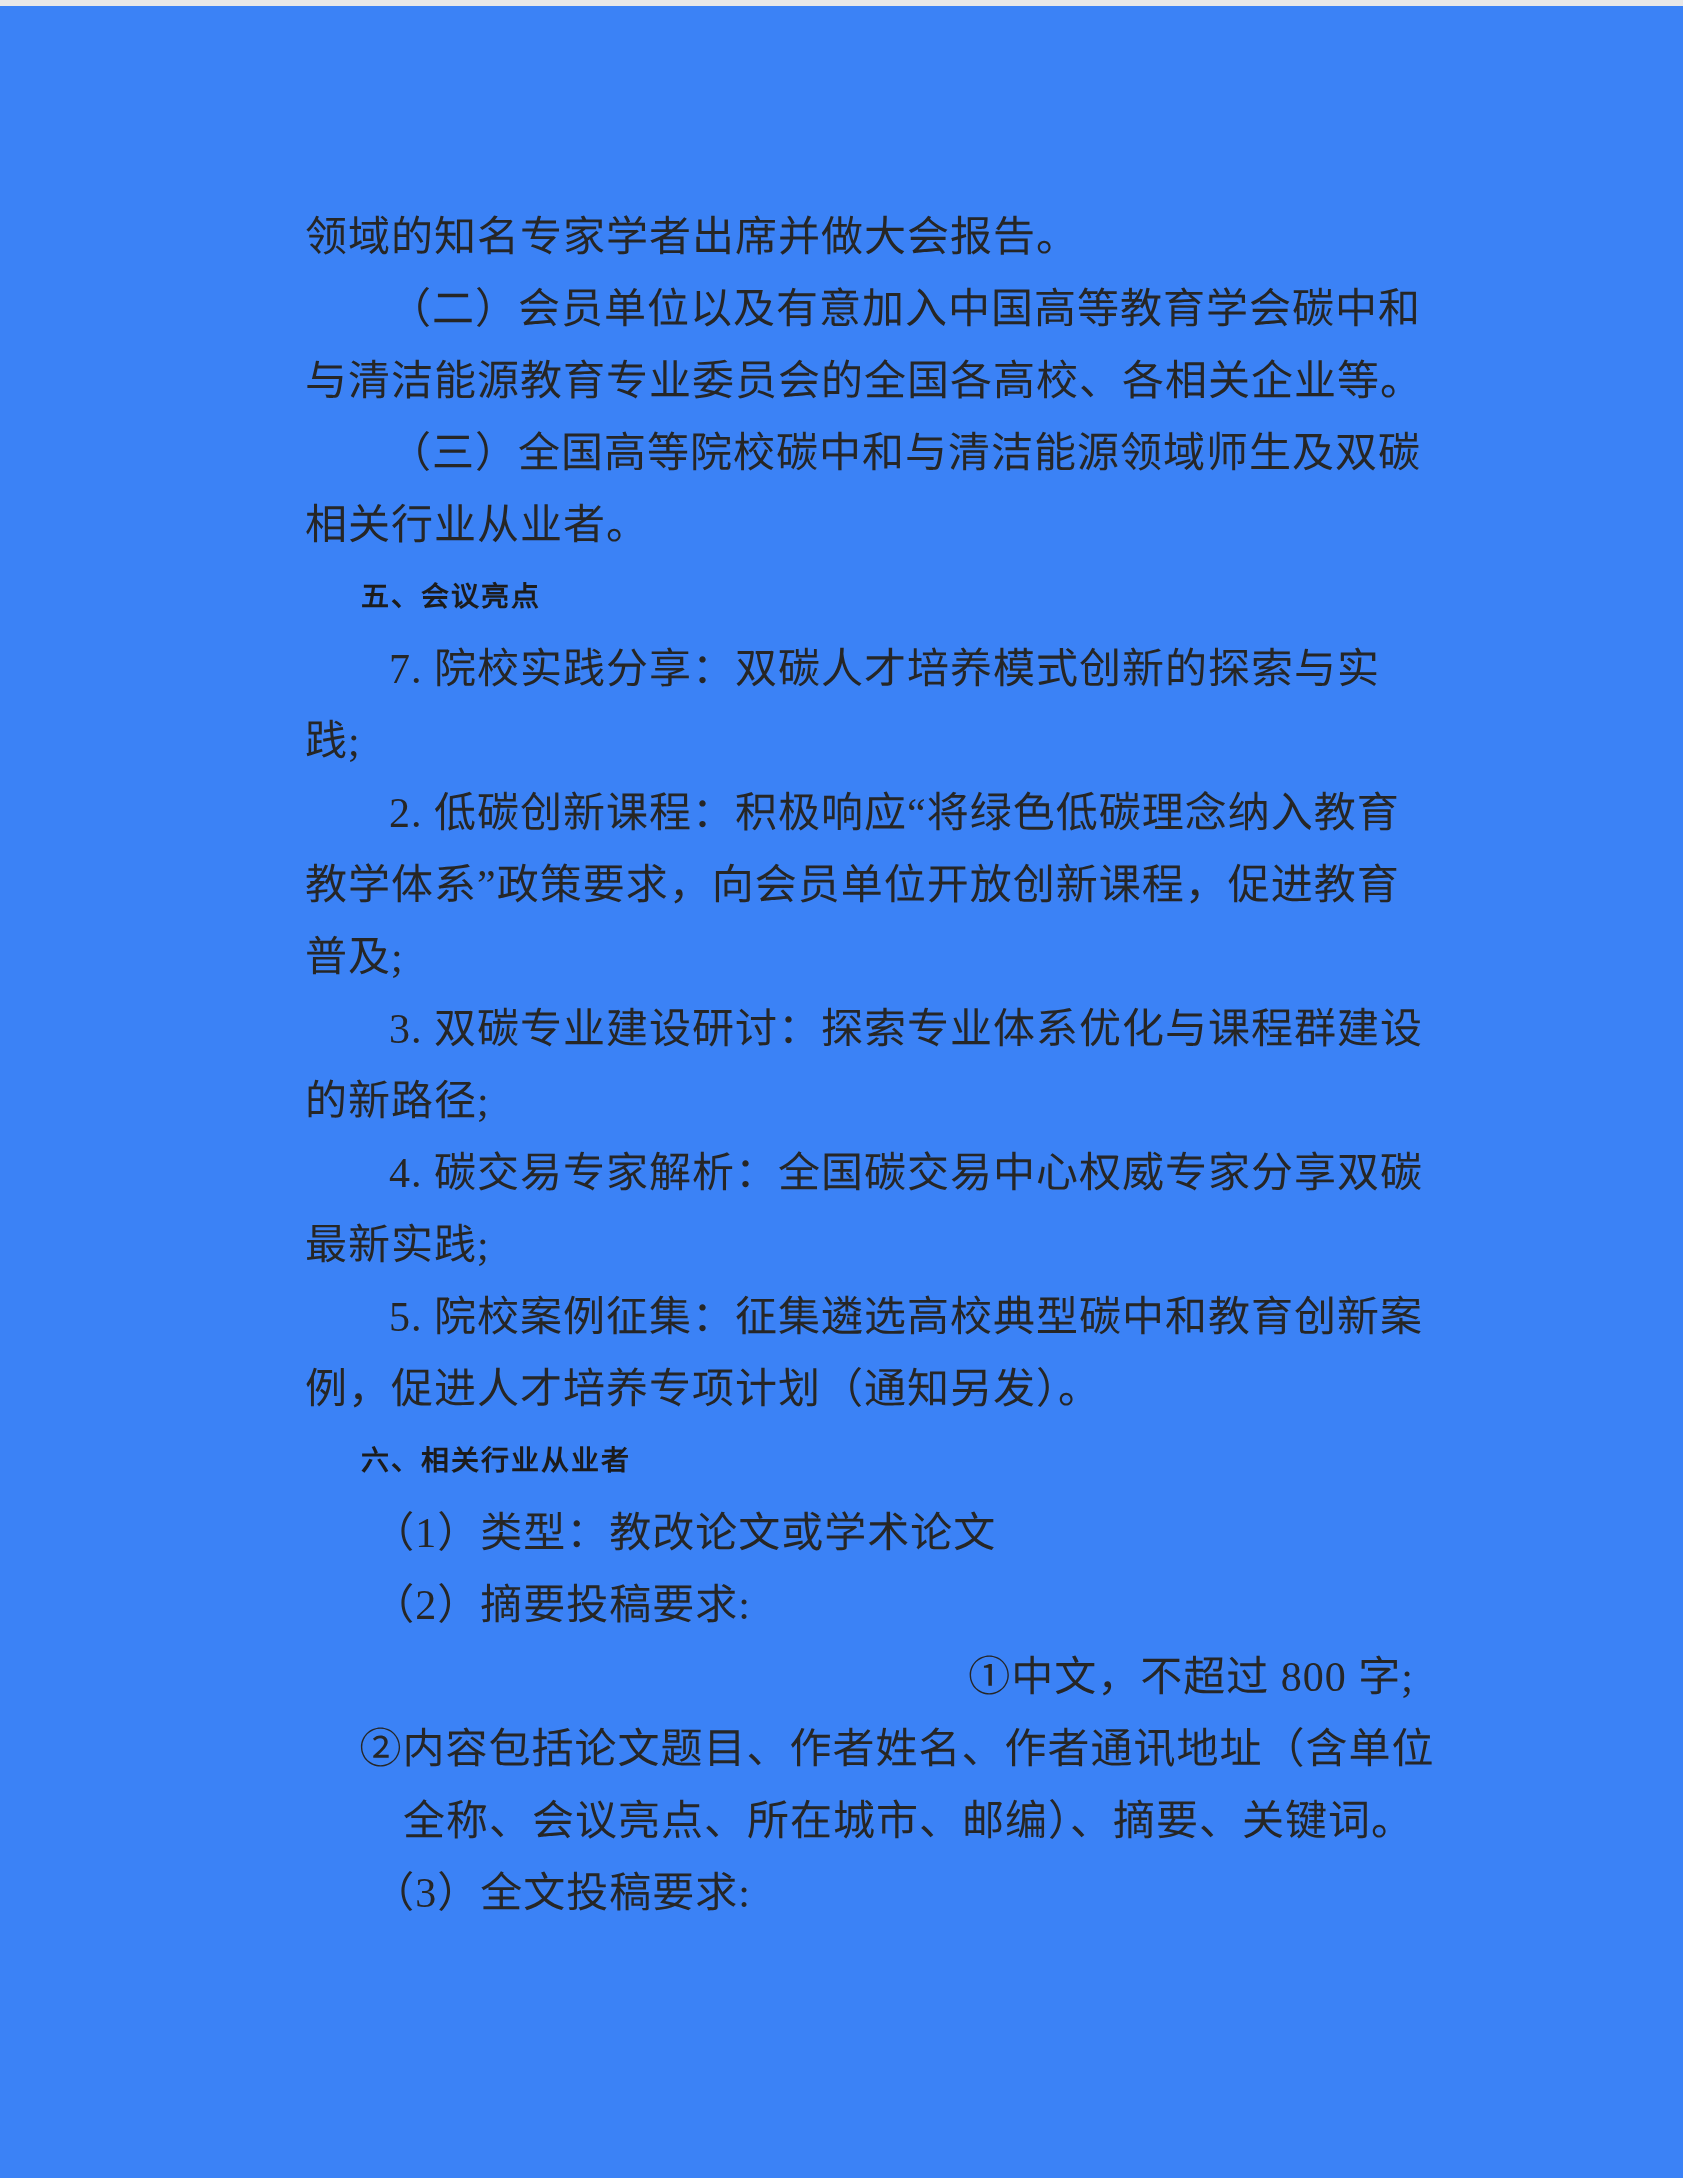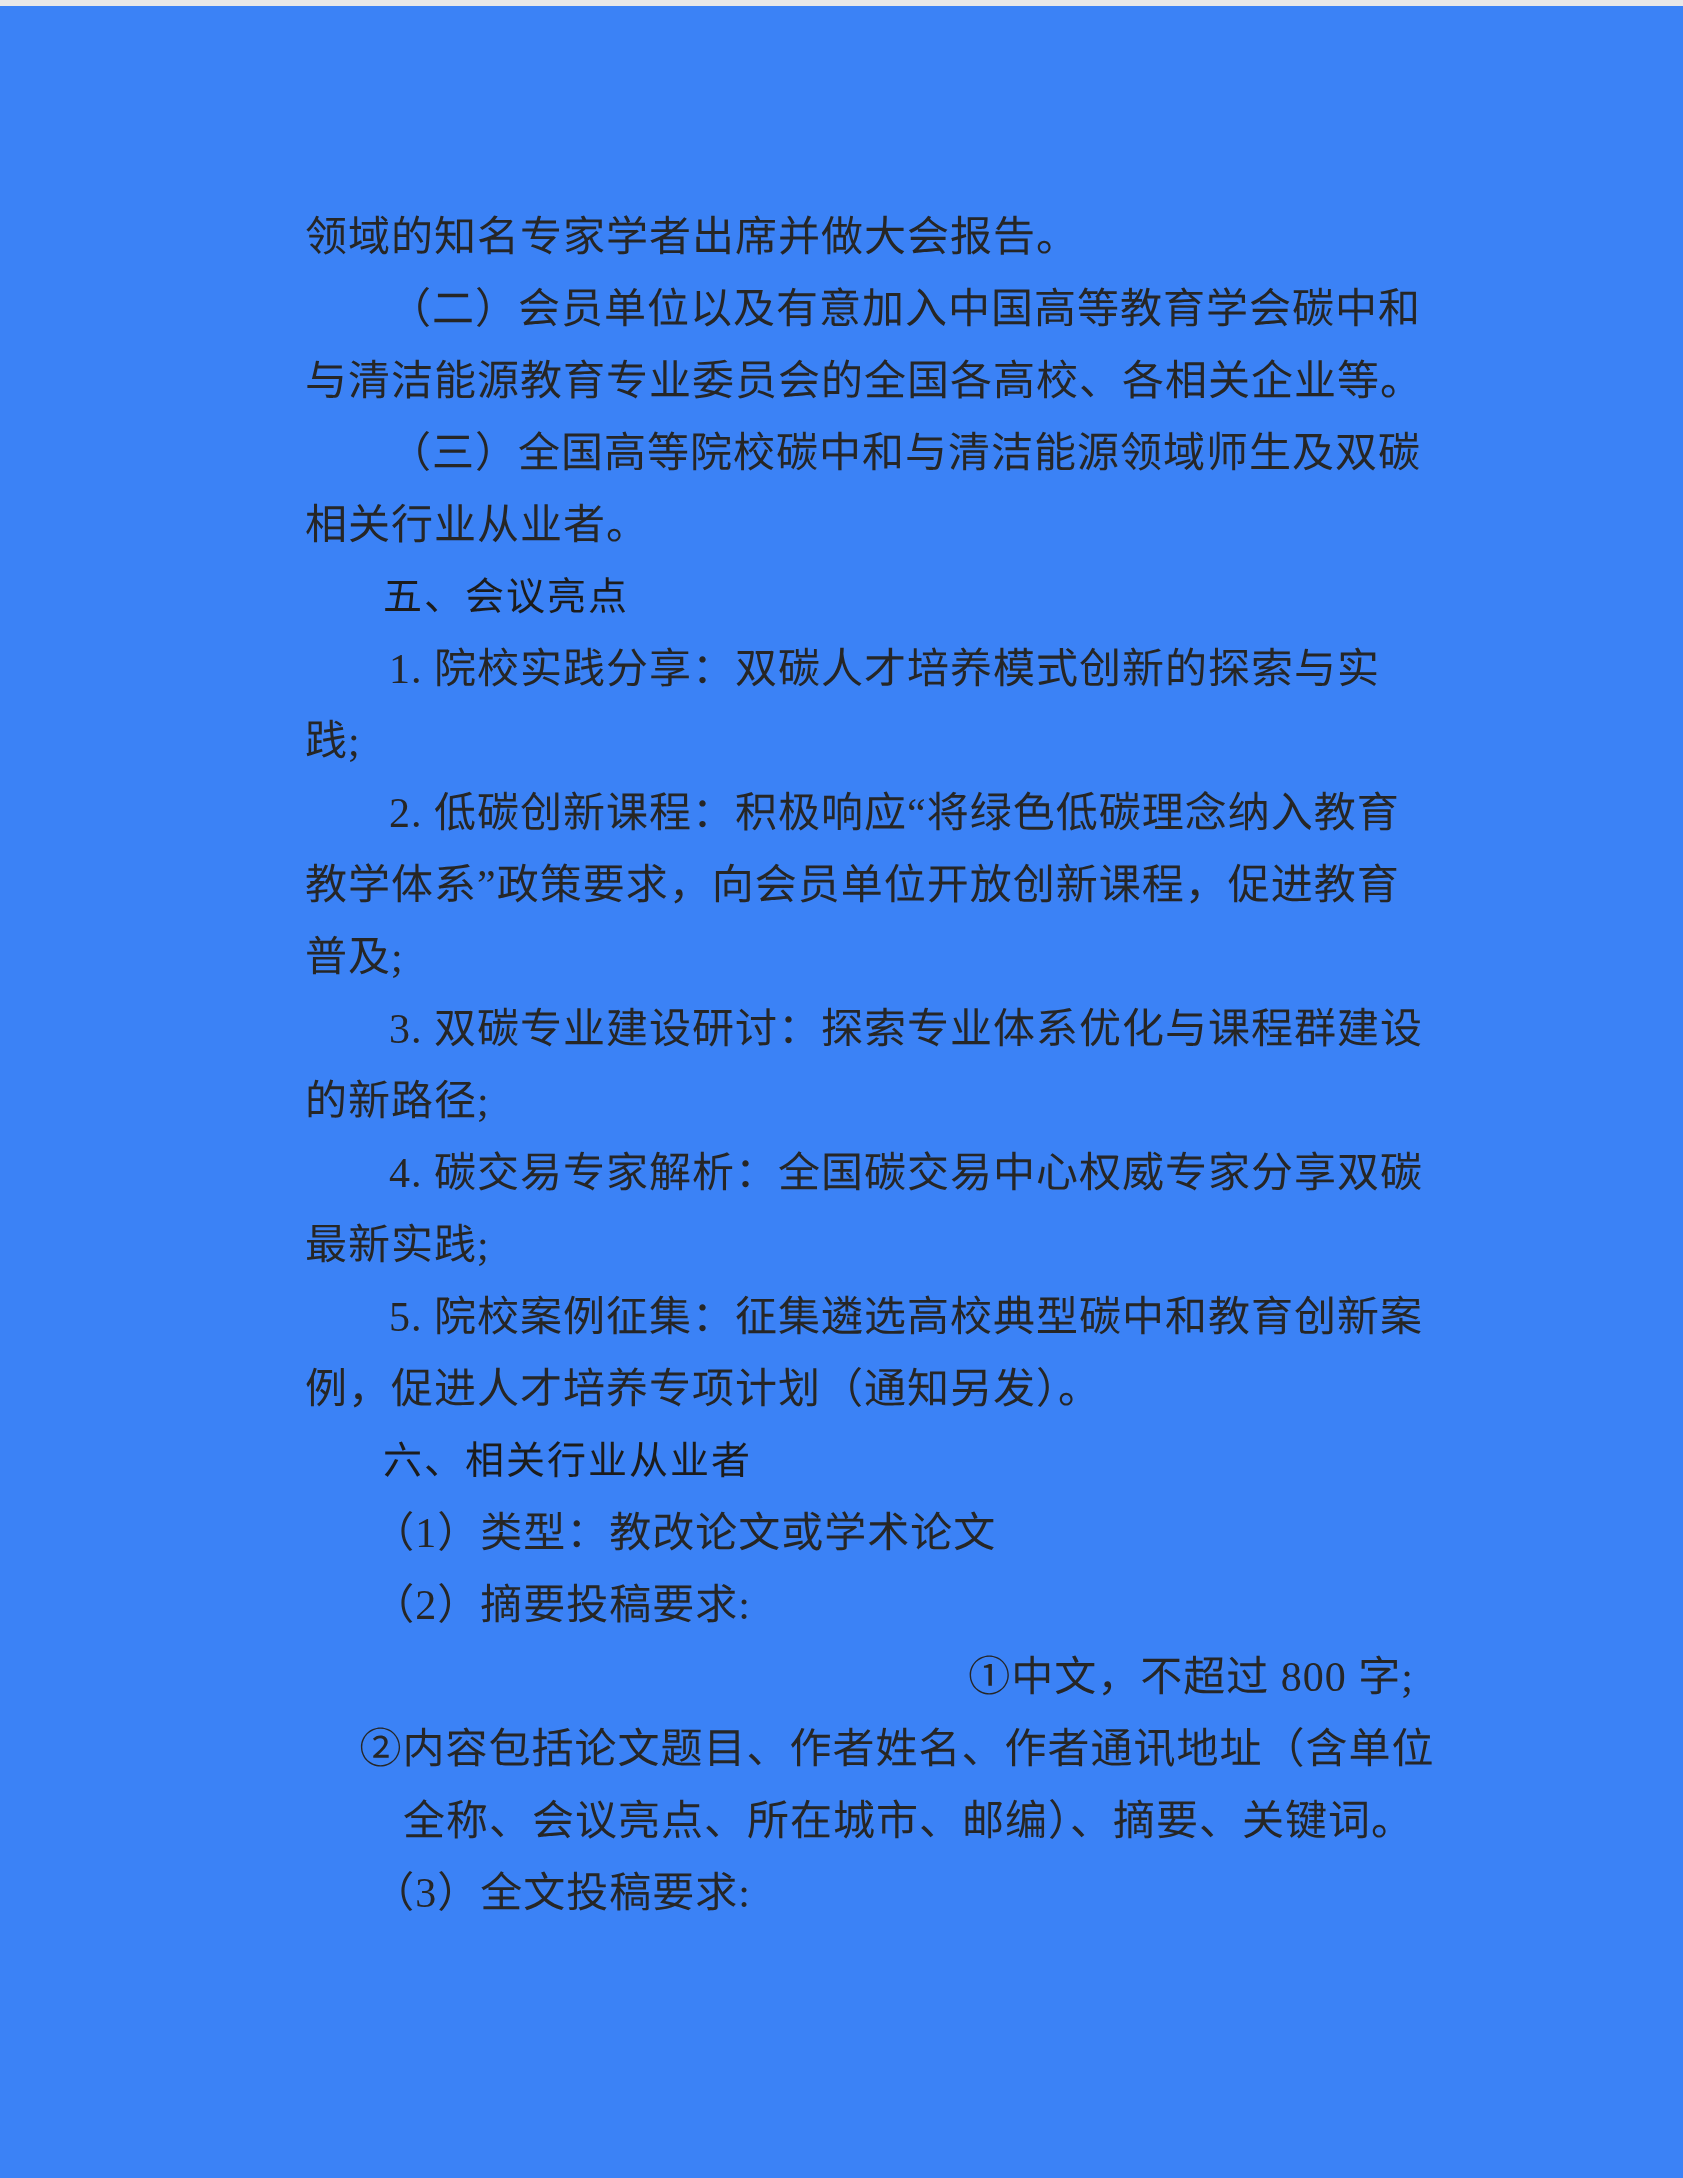--- a/index.html
+++ b/index.html
@@ -33,41 +33,41 @@
     white-space: nowrap;
   }
   
   .ind-2em  { text-indent: 2em; }
   
   .ind-160  { text-indent: 1.6em; }
   
   .ind-130  { text-indent: 1.3em; text-align: right; }
   .heading {
     font-family: "Liberation Sans", "DejaVu Sans", sans-serif;
-    font-weight: 400;
-    font-size: 39px;
+    font-weight: 700;
+    font-size: 28px;
     letter-spacing: 2px;
     color: #1c1c1c;
   }
 </style>
 </head>
 <body>
 
 <div class="page">
   <div class="content">
 
     <div class="ln">领域的知名专家学者出席并做大会报告。</div>
     <div class="ln ind-2em">（二）会员单位以及有意加入中国高等教育学会碳中和</div>
     <div class="ln">与清洁能源教育专业委员会的全国各高校、各相关企业等。</div>
     <div class="ln ind-2em">（三）全国高等院校碳中和与清洁能源领域师生及双碳</div>
     <div class="ln">相关行业从业者。</div>
 
     <div class="ln ind-2em heading">五、会议亮点</div>
 
-    <div class="ln ind-2em">1. 院校实践分享：双碳人才培养模式创新的探索与实</div>
+    <div class="ln ind-2em">7. 院校实践分享：双碳人才培养模式创新的探索与实</div>
     <div class="ln">践;</div>
     <div class="ln ind-2em">2. 低碳创新课程：积极响应“将绿色低碳理念纳入教育</div>
     <div class="ln">教学体系”政策要求，向会员单位开放创新课程，促进教育</div>
     <div class="ln">普及;</div>
     <div class="ln ind-2em">3. 双碳专业建设研讨：探索专业体系优化与课程群建设</div>
     <div class="ln">的新路径;</div>
     <div class="ln ind-2em">4. 碳交易专家解析：全国碳交易中心权威专家分享双碳</div>
     <div class="ln">最新实践;</div>
     <div class="ln ind-2em">5. 院校案例征集：征集遴选高校典型碳中和教育创新案</div>
     <div class="ln">例，促进人才培养专项计划（通知另发）。</div>

